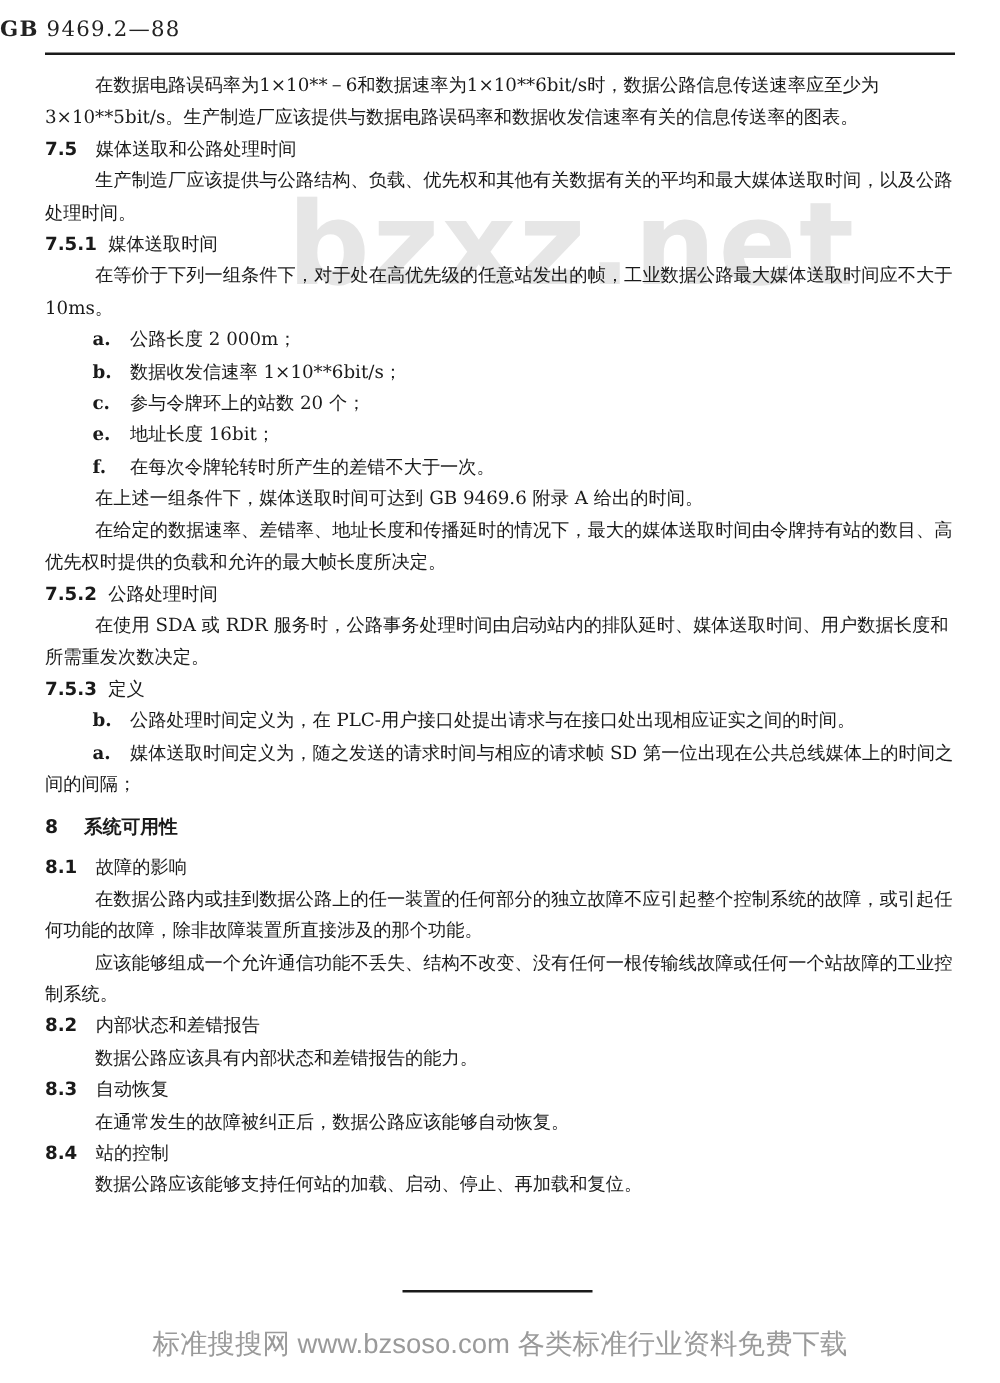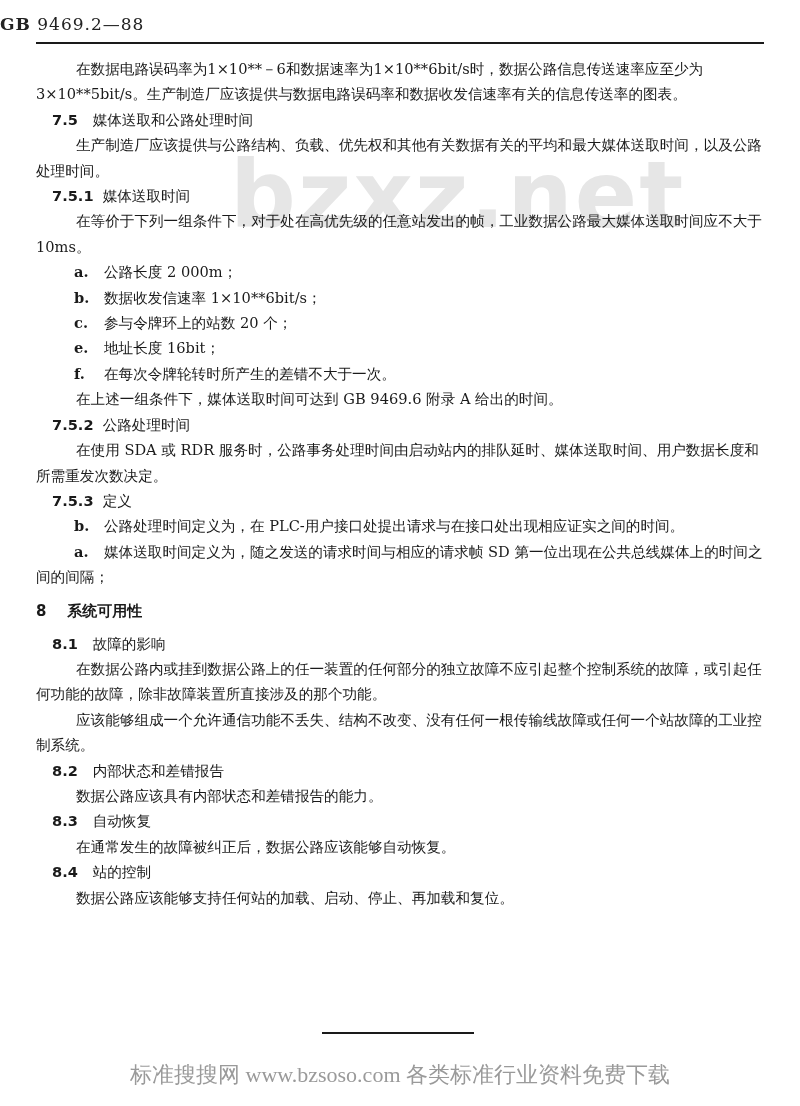--- a/index.html
+++ b/index.html
@@ -8,30 +8,30 @@
     .header-title { position:absolute; top:14px; left:0; width:800px; text-align:left;
       font-size:17px; letter-spacing:1px; color:#222; }
     .header-title b { font-weight:bold; }
     .header-rule { position:absolute; top:42px; left:36px; width:728px; height:2px; background:#1a1a1a; }
     .watermark { position:absolute; top:150px; left:230px; font-family:"DejaVu Sans", sans-serif;
       font-weight:bold; font-size:92px; color:#e6e6e6; letter-spacing:2px; z-index:0; line-height:1; }
     .content { position:absolute; top:56px; left:36px; width:730px; z-index:1; }
     .p { font-size:14.6px; line-height:25.4px; margin:0; }
     .indent { text-indent:40px; }
     .h { font-size:14.6px; line-height:25.4px; margin:0; }
-    .h .num { display:inline-block; min-width:36px; font-family:"DejaVu Sans", sans-serif; font-weight:bold;margin-left:16px; }
+    .h .num { display:inline-block; min-width:36px; font-family:"DejaVu Sans", sans-serif; font-weight:bold; }
     .item { font-size:14.6px; line-height:25.4px; margin:0; padding-left:38px; }
     .item .lbl { display:inline-block; width:30px; font-weight:bold; }
     .item-wrap { font-size:14.6px; line-height:25.4px; margin:0; text-indent:38px; }
     .item-wrap .lbl { display:inline-block; width:30px; text-indent:0; font-weight:bold; }
     .h-main { font-size:15px; font-weight:bold; margin:9px 0 7px 0; line-height:25px; font-family:"DejaVu Sans", sans-serif; }
     .h-main .num { display:inline-block; width:26px; }
     .footer-rule { position:absolute; top:1032px; left:322px; width:152px; height:2px; background:#1a1a1a; }
     .footer-banner { position:absolute; top:1060px; left:0; width:800px; text-align:center;
-      font-family:Liberation Serif, serif; font-size:22px; color:#9a9a9a; letter-spacing:0px; }
+      font-family:Liberation Sans, sans-serif; font-size:22px; color:#9a9a9a; letter-spacing:0px; }
   </style>
 </head>
 <body>
 
 <div class="header-title">
   <b>GB</b>
   <span>9469.2—88</span>
 </div>
 <div class="header-rule"></div>
 
@@ -61,20 +61,21 @@
   <p class="item">
     <span class="lbl">c.</span><span>参与令牌环上的站数 20 个；</span>
   </p>
   <p class="item">
     <span class="lbl">e.</span><span>地址长度 16bit；</span>
   </p>
   <p class="item">
     <span class="lbl">f.</span><span>在每次令牌轮转时所产生的差错不大于一次。</span>
   </p>
   <p class="p indent">在上述一组条件下，媒体送取时间可达到 GB 9469.6 附录 A 给出的时间。</p>
+  <p class="p indent">在给定的数据速率、差错率、地址长度和传播延时的情况下，最大的媒体送取时间由令牌持有站的数目、高优先权时提供的负载和允许的最大帧长度所决定。</p>
 
   <p class="h">
     <span class="num" style="min-width:46px">7.5.2</span>
     <span>公路处理时间</span>
   </p>
   <p class="p indent">在使用 SDA 或 RDR 服务时，公路事务处理时间由启动站内的排队延时、媒体送取时间、用户数据长度和所需重发次数决定。</p>
 
   <p class="h">
     <span class="num" style="min-width:46px">7.5.3</span>
     <span>定义</span>

